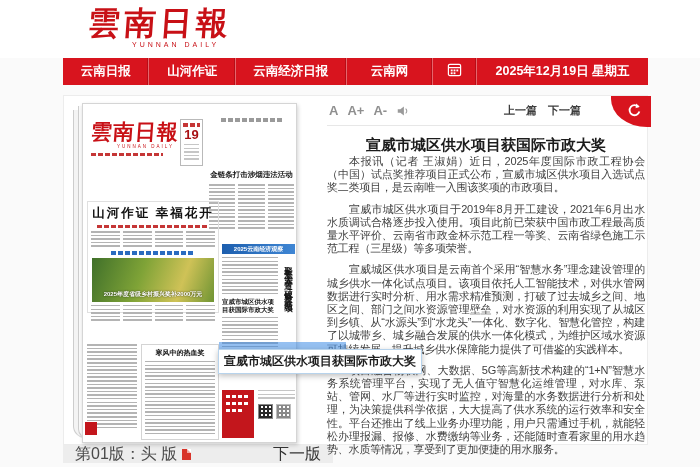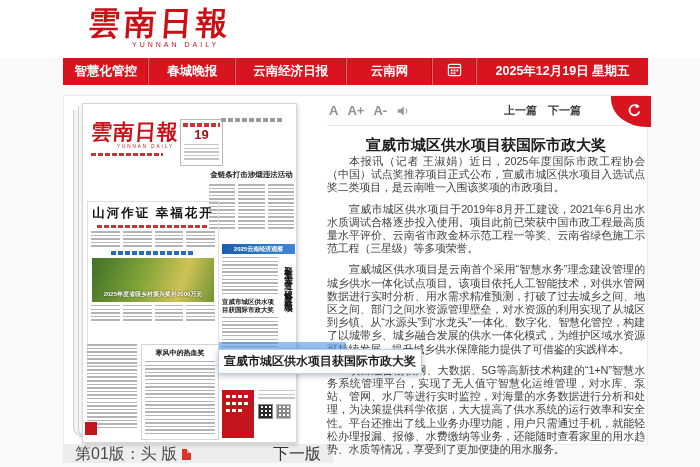--- a/index.html
+++ b/index.html
@@ -39,33 +39,33 @@
   .np-masthead { position:absolute; left:8px; top:16px; width:86px; }
   .np-mast-cn { font-family:"DejaVu Serif",serif; font-weight:bold; font-size:21px; line-height:23px;
                 color:#c81016; letter-spacing:1px; transform:skewX(-4deg); white-space:nowrap; }
   .np-mast-en { font-size:4.5px; color:#c81016; letter-spacing:2px; margin:1px 0 0 26px; }
   .ft { background-image:repeating-linear-gradient(#b4b4b4 0 1.5px, transparent 1.5px 3.6px); }
   .ft-light { background-image:repeating-linear-gradient(#c6c6c6 0 1.5px, transparent 1.5px 3.6px); }
   .dash-red  { background-image:repeating-linear-gradient(90deg,#c53636 0 5px, transparent 5px 7px); }
   .dash-gray { background-image:repeating-linear-gradient(90deg,#9a9a9a 0 5px, transparent 5px 7px); }
   .dash-blue { background-image:repeating-linear-gradient(90deg,#2a6bc0 0 5px, transparent 5px 7px); }
 
-  .np-datebox { position:absolute; left:97px; top:15px; width:43px; height:47px; border:1px solid #b9b9b9;
+  .np-datebox { position:absolute; left:97px; top:15px; width:23px; height:47px; border:1px solid #b9b9b9;
                 text-align:center; padding-top:2px; }
   .np-date-top { height:4px; margin:1px 2px; }
   .np-date-day { font-size:13px; font-weight:bold; color:#a81014; line-height:14px; }
   .np-date-lines { height:18px; margin:2px 3px 0; }
 
   .np-topright { position:absolute; left:126px; top:14px; width:85px; }
   .np-kicker { height:3.5px; width:62px; margin:0 auto 3px; }
   .np-headline1 { font-size:7.5px; font-weight:bold; color:#151515; text-align:center; white-space:nowrap;margin-top:48px; }
   .np-cols3 { display:flex; gap:3px; margin-top:4px; }
   .np-cols3 > div { flex:1; height:46px; }
 
-  .np-sec { position:absolute; left:4px; top:97px; width:132px; height:165px; border:1px solid #e0e0e0; padding:3px 3px 0; }
+  .np-sec { position:absolute; left:4px; top:97px; width:132px; height:112px; border:1px solid #e0e0e0; padding:3px 3px 0; }
   .np-headline2 { font-size:12.5px; font-weight:bold; color:#111; letter-spacing:2px; text-align:center; white-space:nowrap; }
   .np-sub-red { height:3px; width:112px; margin:3px auto 3px; }
   .np-colsA { display:flex; gap:3px; height:17px; margin-bottom:3px; }
   .np-colsA > div { flex:1; }
   .np-bluehead { height:3.5px; width:84px; margin:0 auto 3px; }
   .np-photo { width:122px; height:44px; margin:0 auto; position:relative;
               background:linear-gradient(110deg,#40702a,#7fa337 40%,#cfc257 72%,#6f9433); }
   .np-photo-cap { position:absolute; left:0; right:0; bottom:3px; text-align:center; color:#fff;
                   font-size:6px; font-weight:bold; text-shadow:0 0 2px rgba(0,0,0,.8); white-space:nowrap; }
   .np-colsB { display:flex; gap:3px; height:18px; margin-top:3px; }
@@ -129,22 +129,22 @@
 <body>
 
 <div class="header">
   <div class="logo">
     <div class="logo-cn">雲南日報</div>
     <div class="logo-en">YUNNAN DAILY</div>
   </div>
 </div>
 
 <div class="nav">
-  <div class="nav-item">智慧化管控</div>
-  <div class="nav-item">春城晚报</div>
+  <div class="nav-item">云南日报</div>
+  <div class="nav-item">山河作证</div>
   <div class="nav-item wide">云南经济日报</div>
   <div class="nav-item">云南网</div>
   <div class="nav-cal">
     <span>
       <svg width="15" height="15" viewBox="0 0 16 16">
         <rect x="1.5" y="2.5" width="13" height="12" rx="1.5" fill="none" stroke="#fff" stroke-width="1.3"></rect>
         <line x1="1.5" y1="6" x2="14.5" y2="6" stroke="#fff" stroke-width="1.3"></line>
         <rect x="4" y="8" width="2" height="2" fill="#fff"></rect>
           <rect x="7" y="8" width="2" height="2" fill="#fff"></rect>
         <rect x="10" y="8" width="2" height="2" fill="#fff"></rect>

